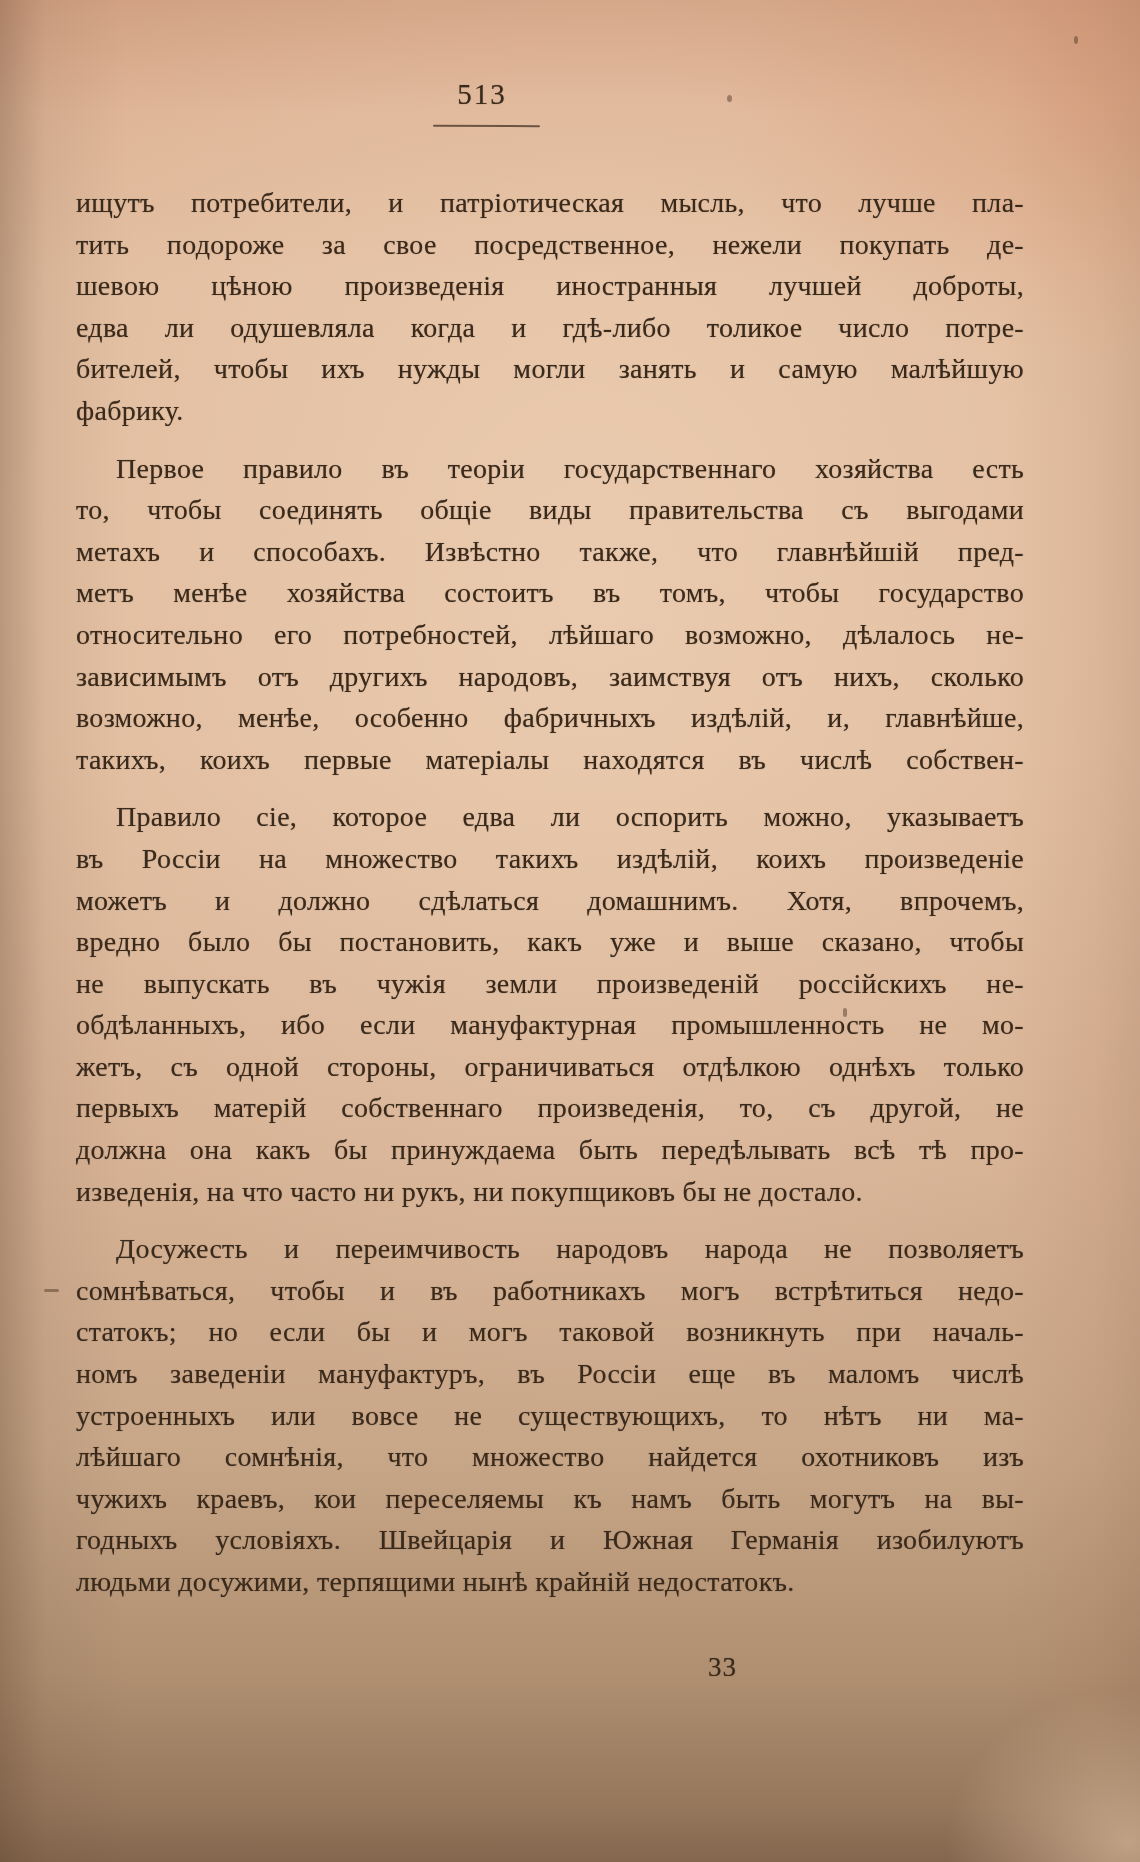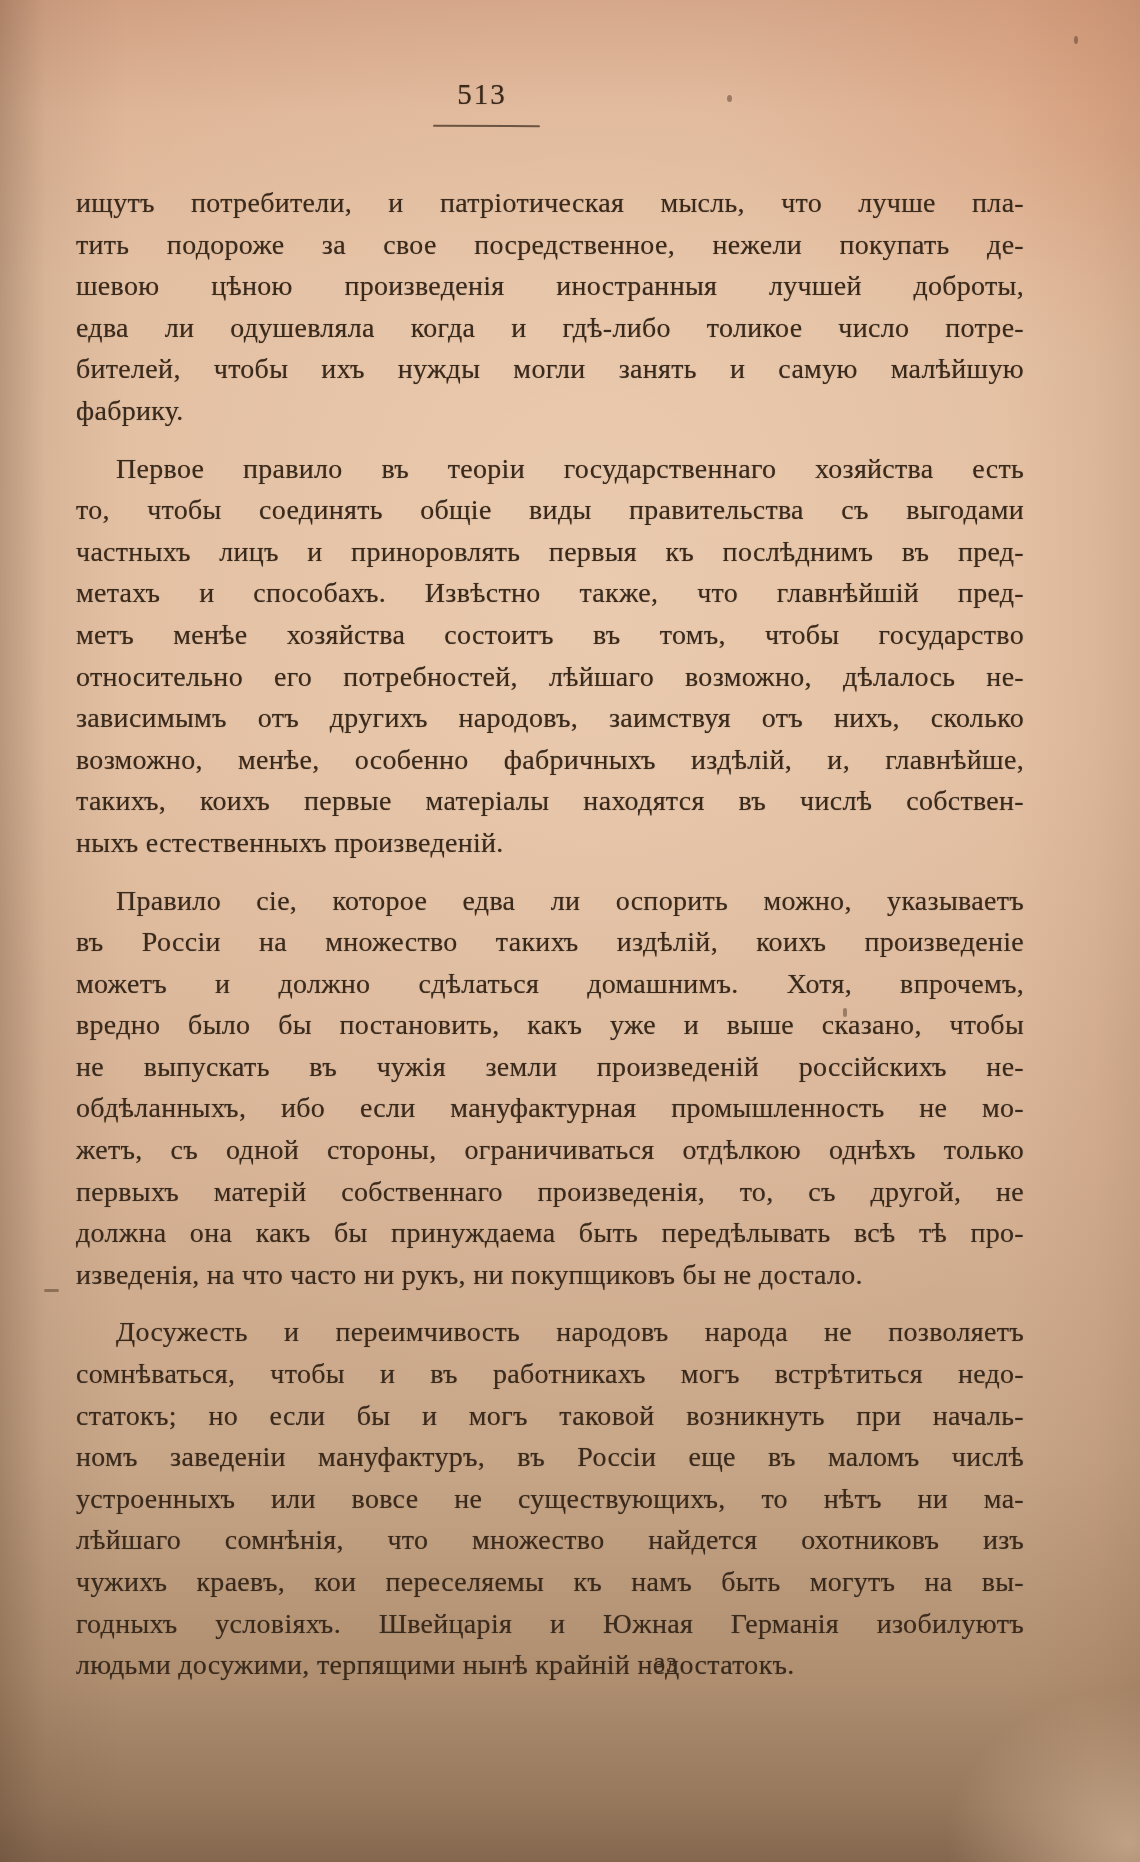--- a/index.html
+++ b/index.html
@@ -60,22 +60,22 @@
     white-space: nowrap; 
   }
   .line.indent { text-indent: 40px; }
   .line.last {
     text-align-last: left;
     white-space: normal;
   }
   .signature {
     position: absolute;
     top: 1652px;
-    left: 654px;
-    font-size: 22px;
+    left: 708px;
+    font-size: 27px;
     letter-spacing: 1px;
     text-shadow: 0 0 1px rgba(58,42,28,0.55);
   }
   .speck {
     position: absolute;
     background: rgba(70,48,32,0.45);
     border-radius: 50%;
   }
   .speck.s1 { top: 95px;  left: 727px; width: 5px; height: 7px; }
   .speck.s2 { top: 1008px; left: 843px; width: 4px; height: 9px; border-radius: 2px; }
@@ -96,28 +96,26 @@
         <div class="line">ищутъ потребители, и патріотическая мысль, что лучше пла-</div>
         <div class="line">тить подороже за свое посредственное, нежели покупать де-</div>
         <div class="line">шевою цѣною произведенія иностранныя лучшей доброты,</div>
         <div class="line">едва ли одушевляла когда и гдѣ-либо толикое число потре-</div>
         <div class="line">бителей, чтобы ихъ нужды могли занять и самую малѣйшую</div>
         <div class="line last">фабрику.</div>
       </div>
       <div class="para">
         <div class="line indent">Первое правило въ теоріи государственнаго хозяйства есть</div>
         <div class="line">то, чтобы соединять общіе виды правительства съ выгодами</div>
-        <div class="line">частныхъ лицъ и приноровлять первыя къ послѣднимъ въ пред-</div>
         <div class="line">метахъ и способахъ. Извѣстно также, что главнѣйшій пред-</div>
         <div class="line">метъ менѣе хозяйства состоитъ въ томъ, чтобы государство</div>
         <div class="line">относительно его потребностей, лѣйшаго возможно, дѣлалось не-</div>
         <div class="line">зависимымъ отъ другихъ народовъ, заимствуя отъ нихъ, сколько</div>
         <div class="line">возможно, менѣе, особенно фабричныхъ издѣлій, и, главнѣйше,</div>
         <div class="line">такихъ, коихъ первые матеріалы находятся въ числѣ собствен-</div>
-        <div class="line last">ныхъ естественныхъ произведеній.</div>
       </div>
       <div class="para">
         <div class="line indent">Правило сіе, которое едва ли оспорить можно, указываетъ</div>
         <div class="line">въ Россіи на множество такихъ издѣлій, коихъ произведеніе</div>
         <div class="line">можетъ и должно сдѣлаться домашнимъ. Хотя, впрочемъ,</div>
         <div class="line">вредно было бы постановить, какъ уже и выше сказано, чтобы</div>
         <div class="line">не выпускать въ чужія земли произведеній россійскихъ не-</div>
         <div class="line">обдѣланныхъ, ибо если мануфактурная промышленность не мо-</div>
         <div class="line">жетъ, съ одной стороны, ограничиваться отдѣлкою однѣхъ только</div>
         <div class="line">первыхъ матерій собственнаго произведенія, то, съ другой, не</div>

